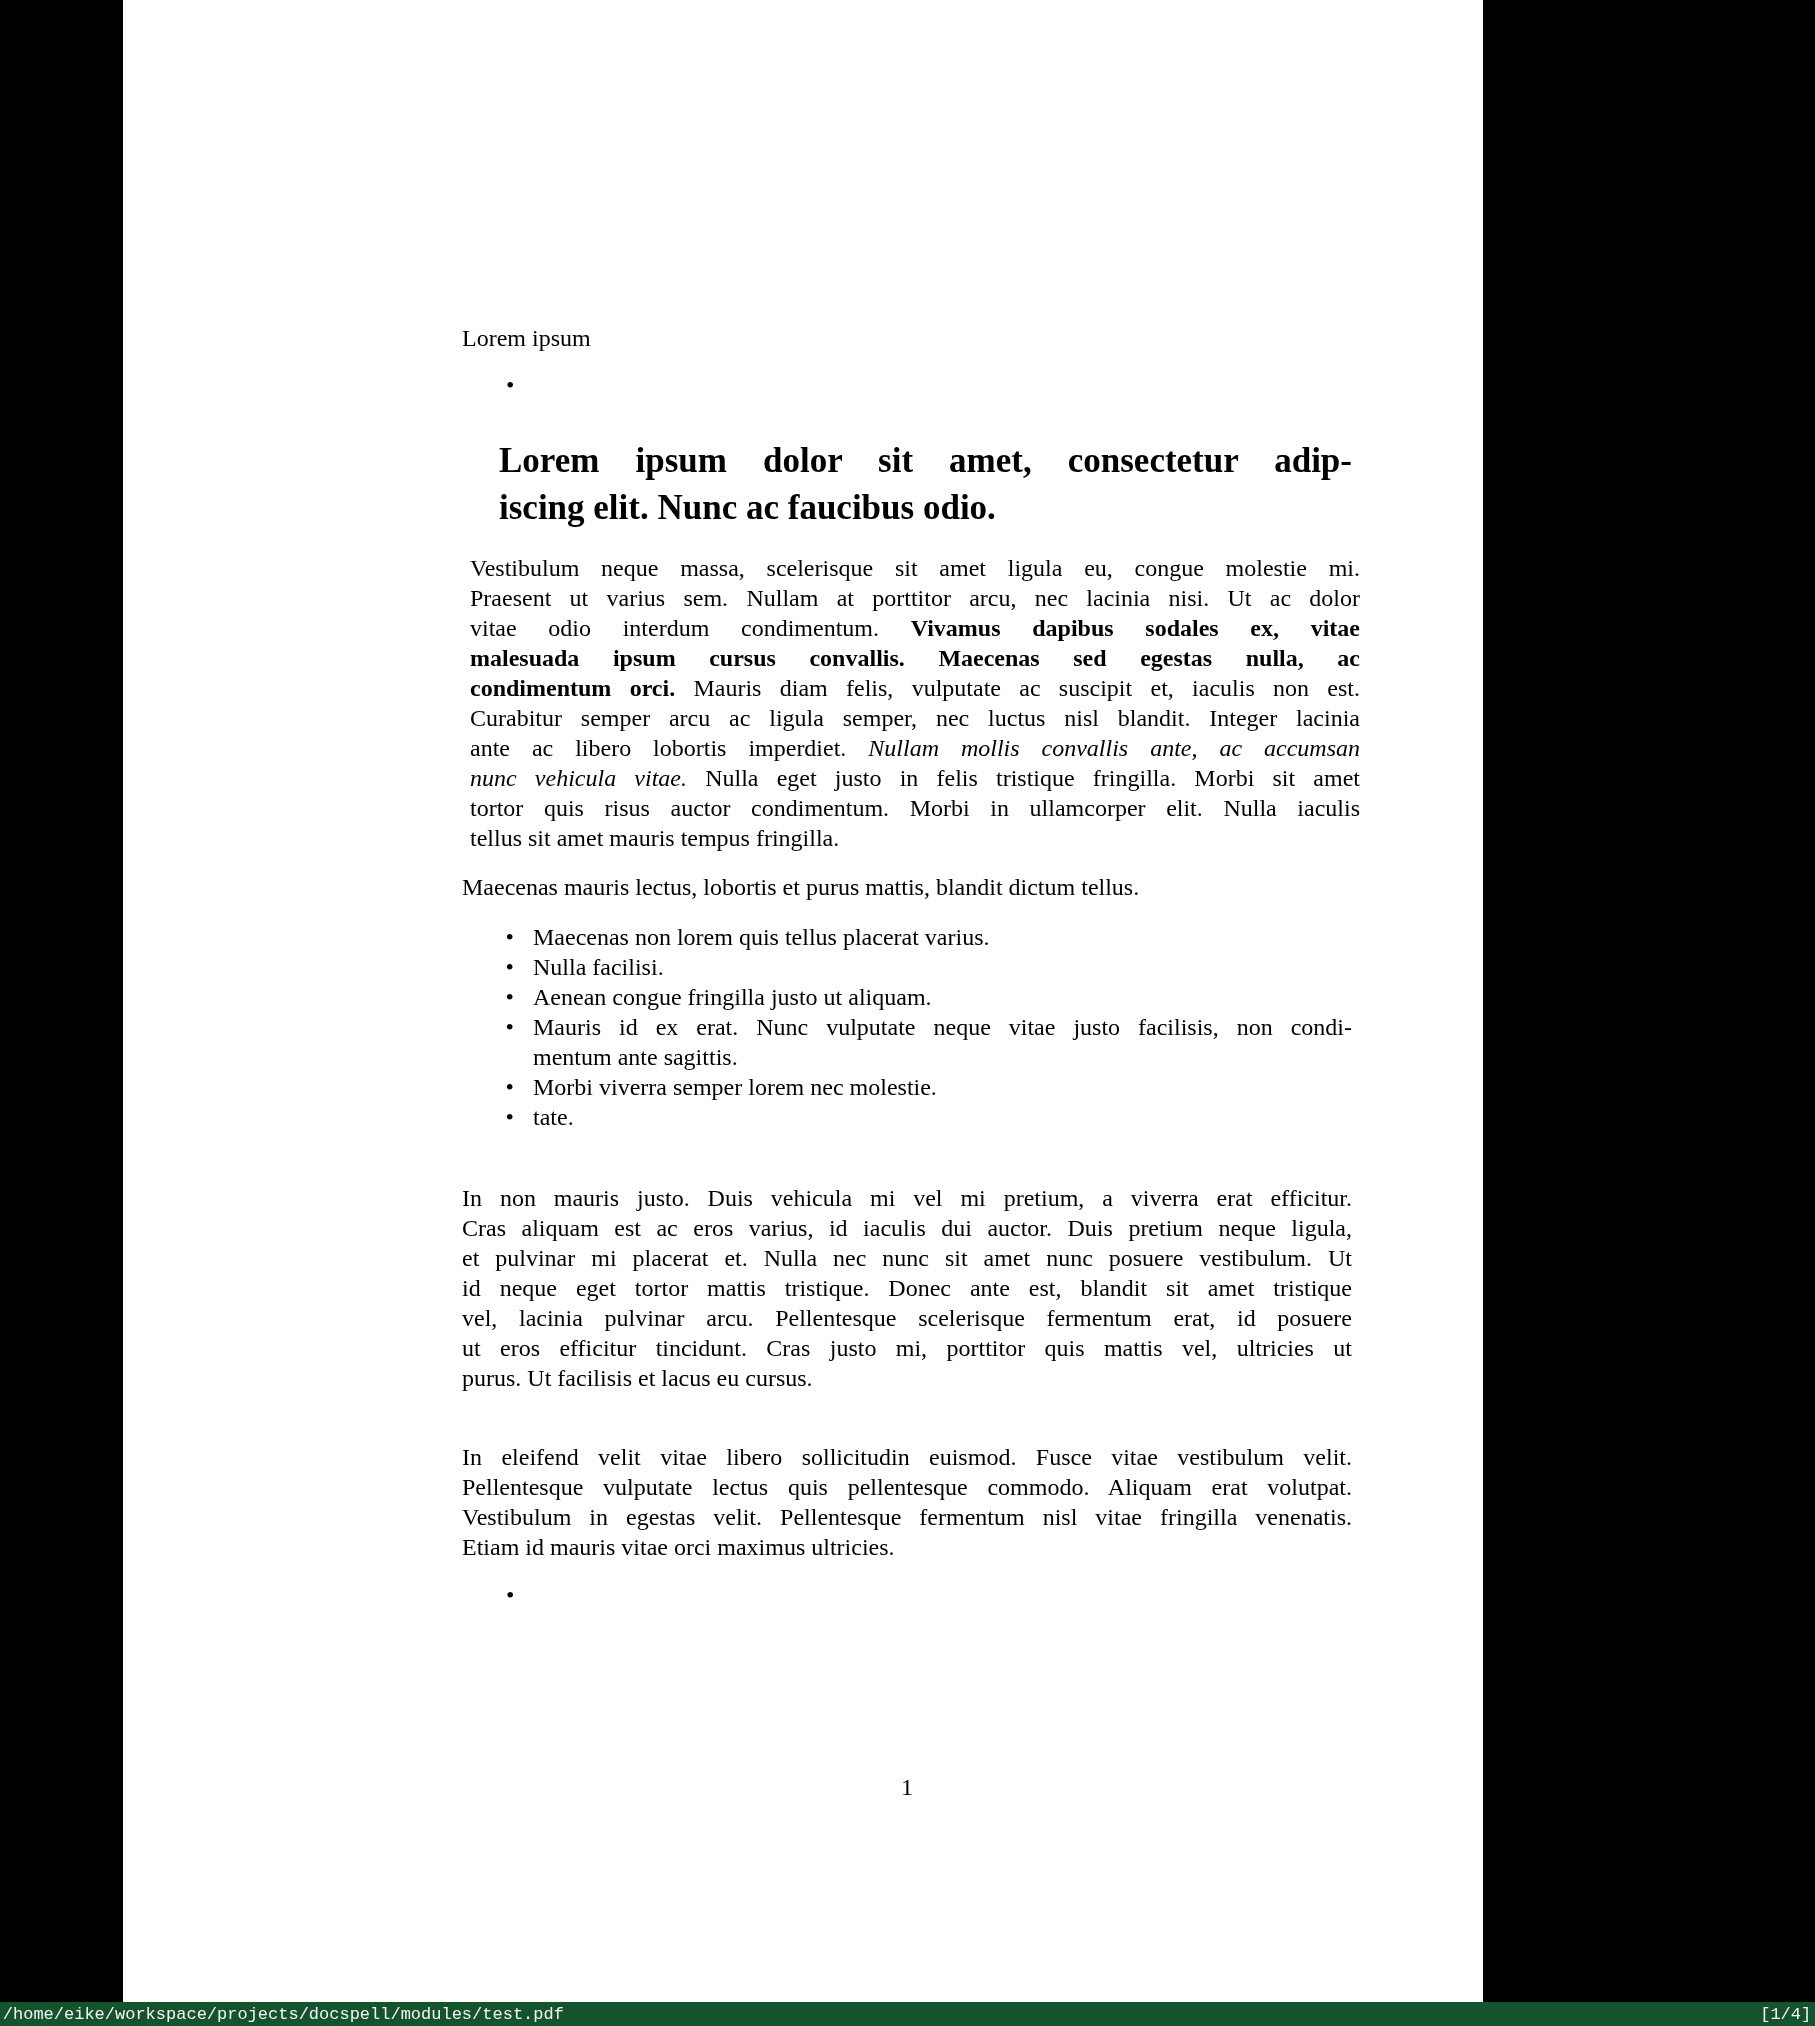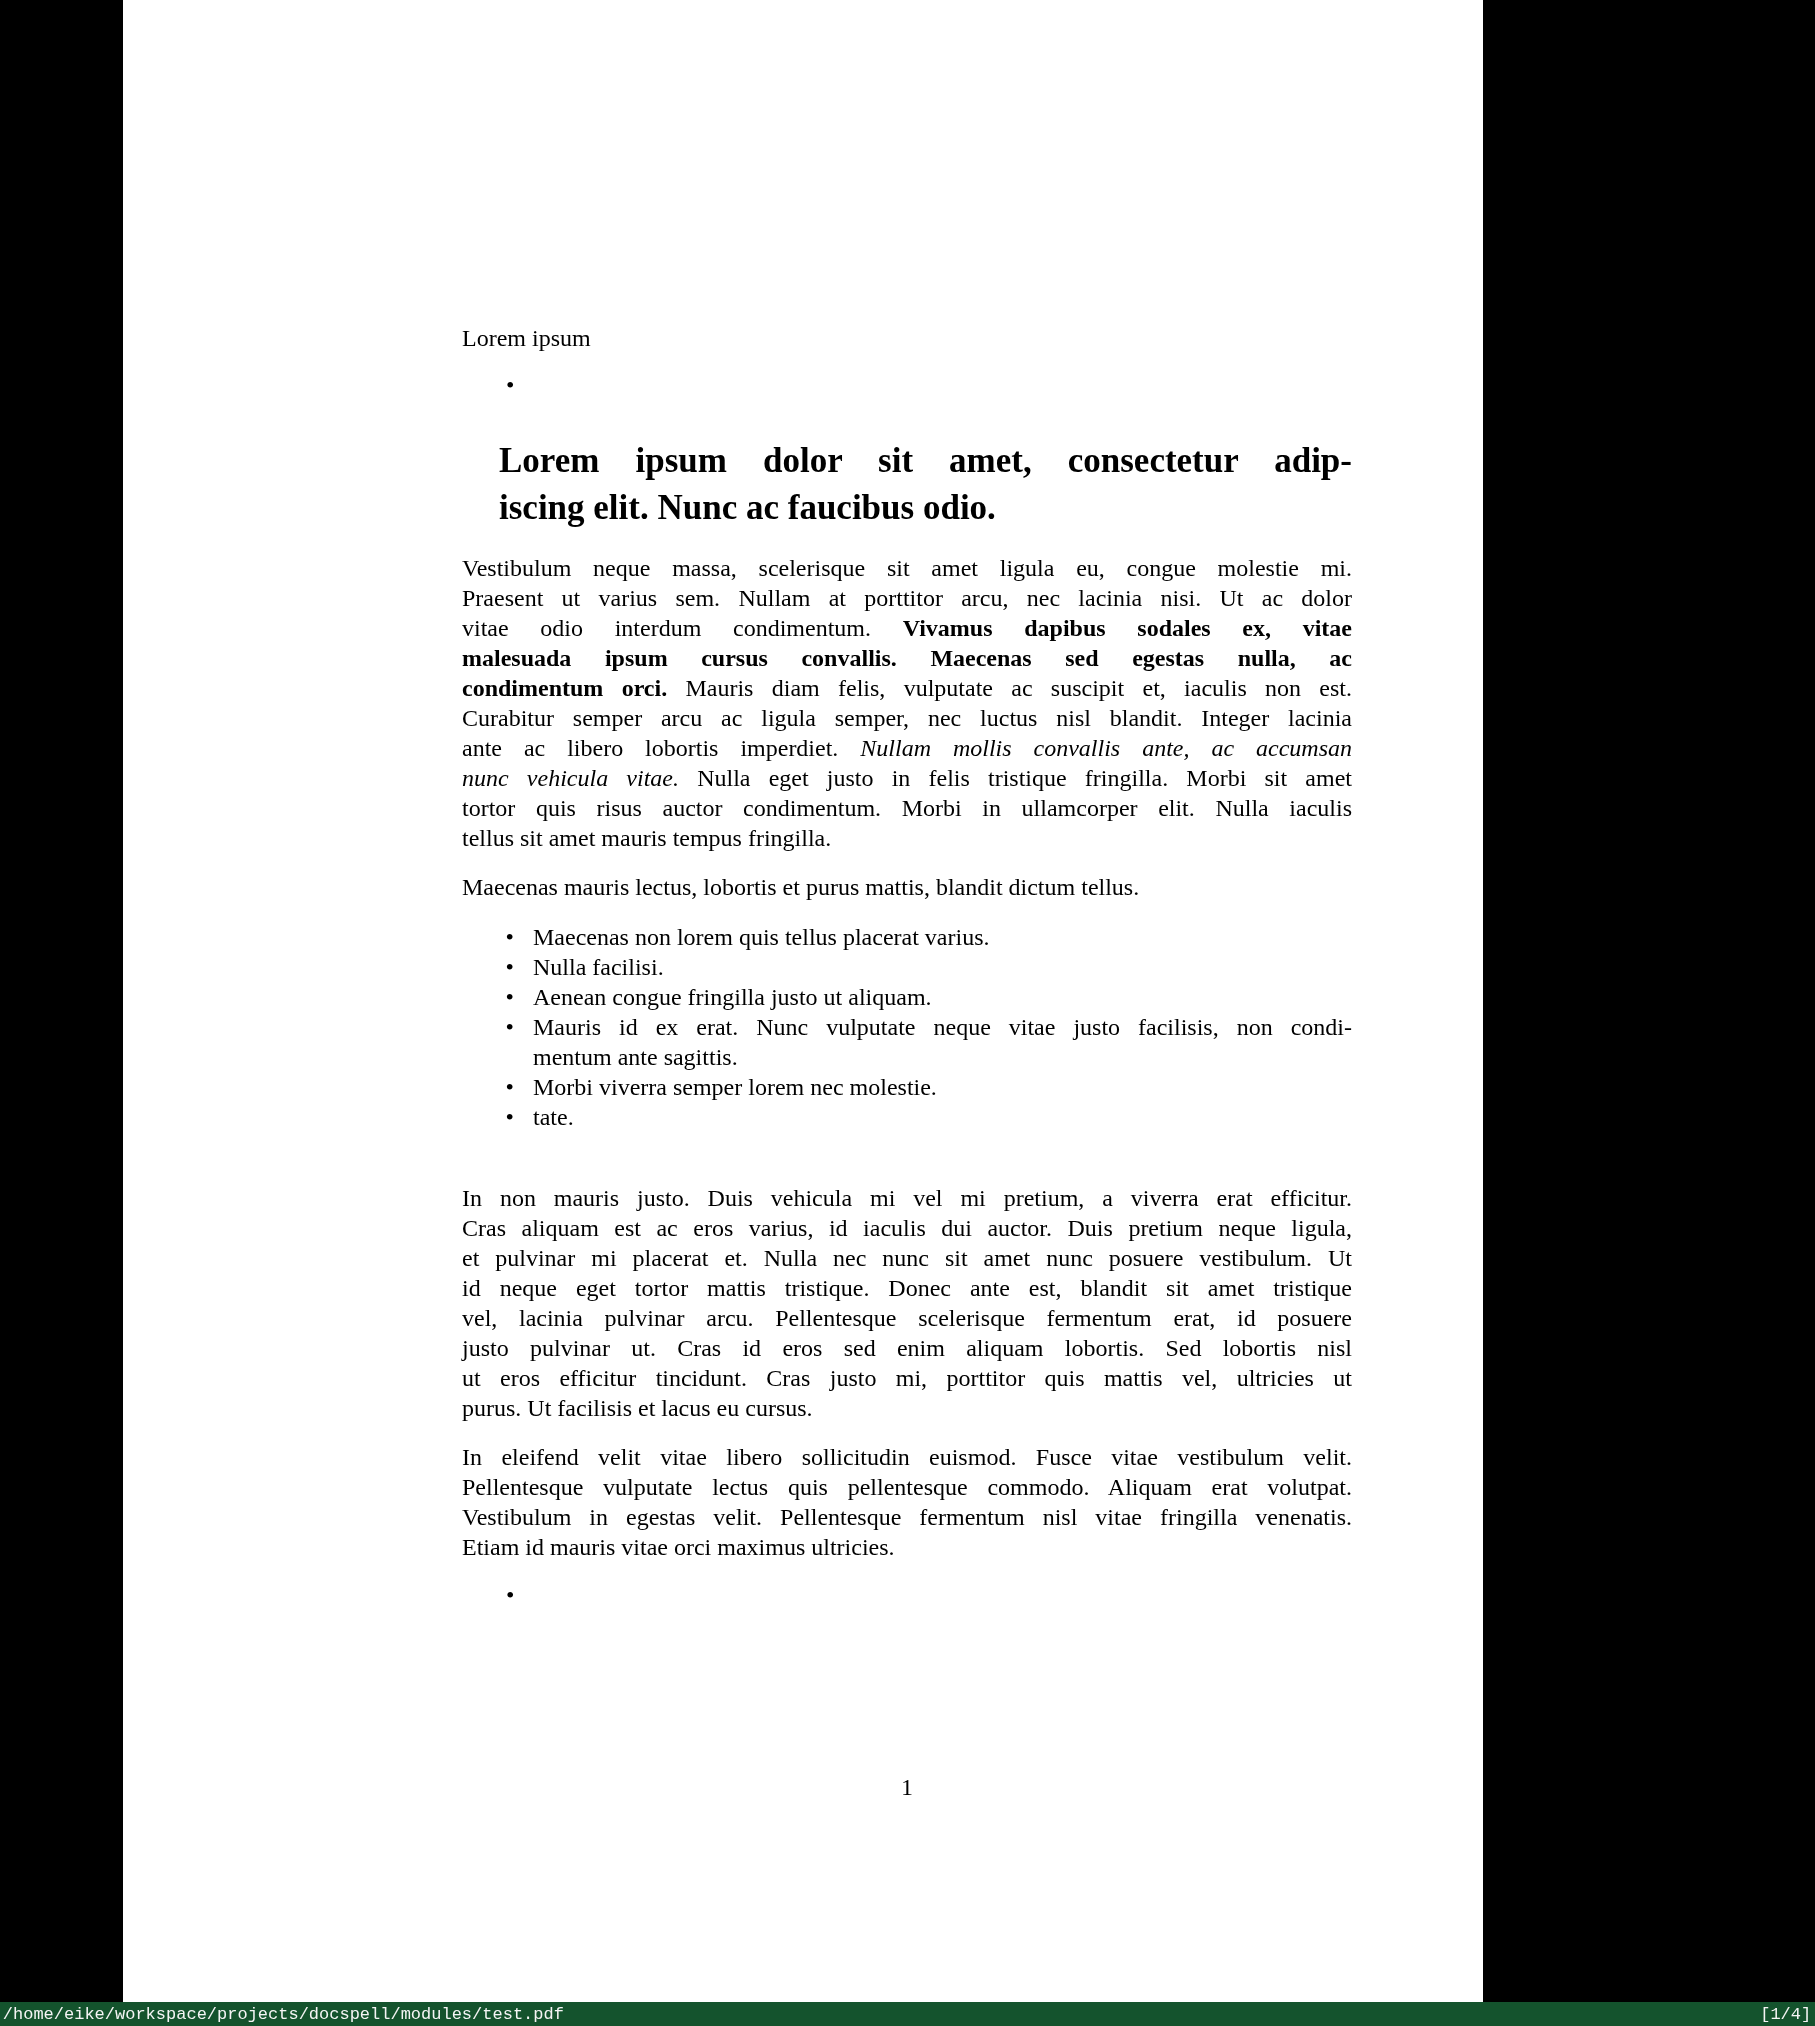--- a/index.html
+++ b/index.html
@@ -25,21 +25,21 @@
     font-family:"Liberation Serif","DejaVu Serif",serif;
     font-size:24px;line-height:24.6px;color:#000;
   }
   .b1{top:373px;}
   .b2{top:1583px;}
   .heading{
     left:376px;top:437px;width:853px;
     font-size:35px;font-weight:bold;line-height:47px;
   }
   .para{font-size:24px;line-height:30px;width:890px;left:339px;}
-  .p1{top:553px;}
+  .p1{top:553px;margin-left:8px;}
   .p2{top:872px;}
   .list{
     left:410px;top:922px;width:819px;
     font-size:24px;line-height:30px;
   }
   .p3{top:1183px;}
   .p4{top:1442px;}
   .pageno{left:339px;top:1772px;width:890px;text-align:center;font-size:24px;line-height:30px;}
   .ln{position:relative;}
   .ln.just{text-align:justify;text-align-last:justify;}
@@ -97,21 +97,20 @@
       <div class="ln just"><span class="blt">•</span></div>
       <div class="ln"><span class="s-n">tate.</span></div>
     </div>
 
   <div class="blk para p3">
       <div class="ln just"><span class="s-n">In non mauris justo. Duis vehicula mi vel mi pretium, a viverra erat efficitur.</span></div>
       <div class="ln just"><span class="s-n">Cras aliquam est ac eros varius, id iaculis dui auctor. Duis pretium neque ligula,</span></div>
       <div class="ln just"><span class="s-n">et pulvinar mi placerat et. Nulla nec nunc sit amet nunc posuere vestibulum. Ut</span></div>
       <div class="ln just"><span class="s-n">id neque eget tortor mattis tristique. Donec ante est, blandit sit amet tristique</span></div>
       <div class="ln just"><span class="s-n">vel, lacinia pulvinar arcu. Pellentesque scelerisque fermentum erat, id posuere</span></div>
-      <div class="ln just"><span class="s-n">justo pulvinar ut. Cras id eros sed enim aliquam lobortis. Sed lobortis nisl</span></div>
       <div class="ln just"><span class="s-n">ut eros efficitur tincidunt. Cras justo mi, porttitor quis mattis vel, ultricies ut</span></div>
       <div class="ln"><span class="s-n">purus. Ut facilisis et lacus eu cursus.</span></div>
     </div>
 
   <div class="blk para p4">
       <div class="ln just"><span class="s-n">In eleifend velit vitae libero sollicitudin euismod. Fusce vitae vestibulum velit.</span></div>
       <div class="ln just"><span class="s-n">Pellentesque vulputate lectus quis pellentesque commodo. Aliquam erat volutpat.</span></div>
       <div class="ln just"><span class="s-n">Vestibulum in egestas velit. Pellentesque fermentum nisl vitae fringilla venenatis.</span></div>
       <div class="ln"><span class="s-n">Etiam id mauris vitae orci maximus ultricies.</span></div>
     </div>

